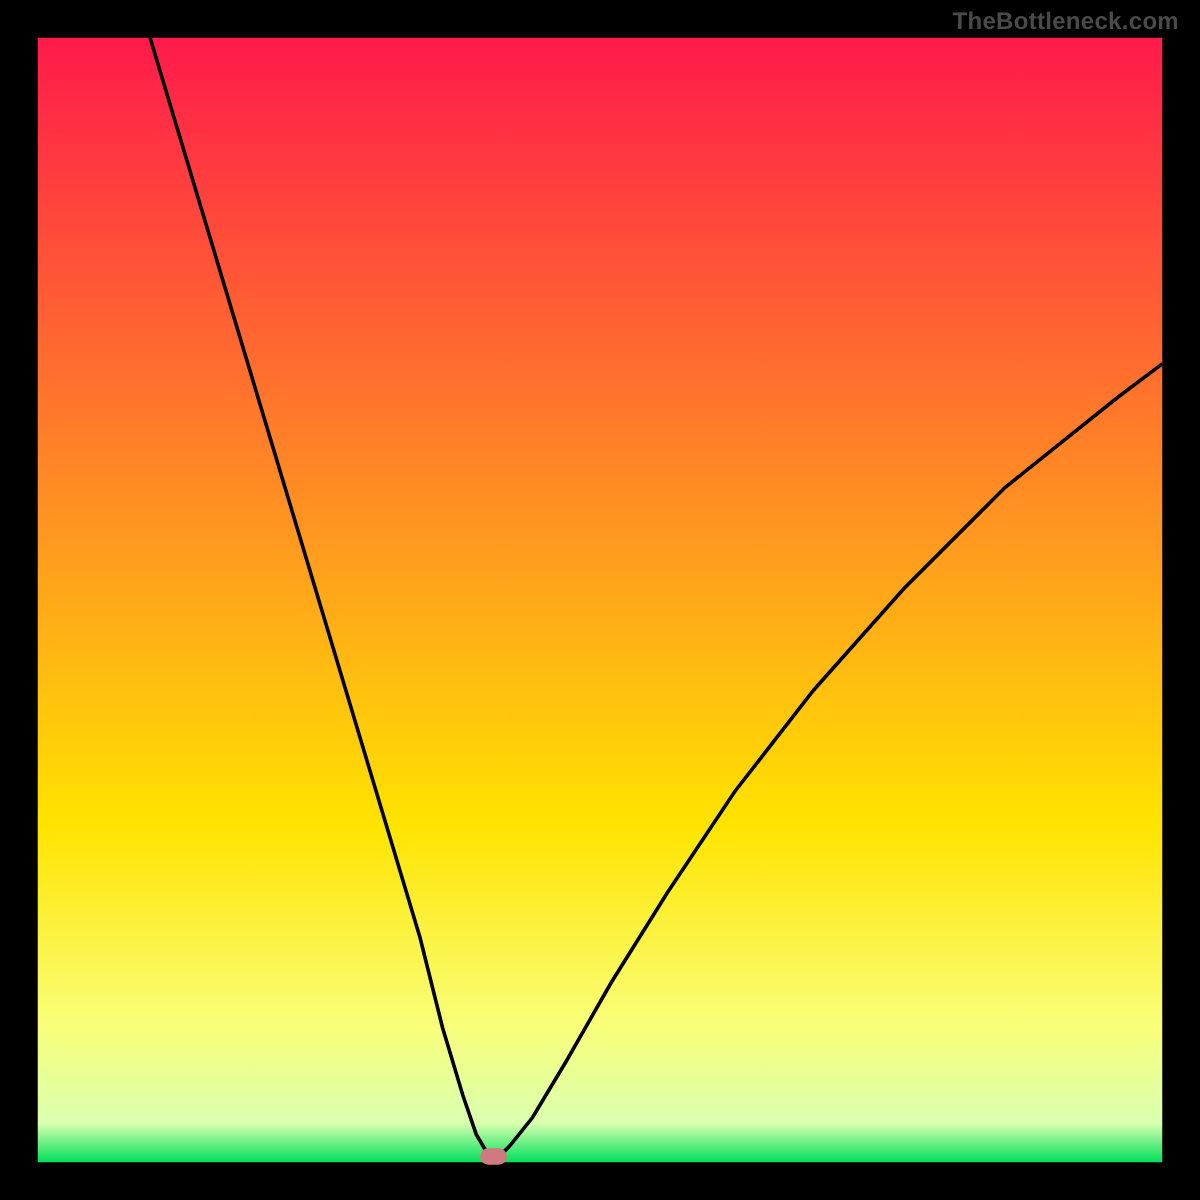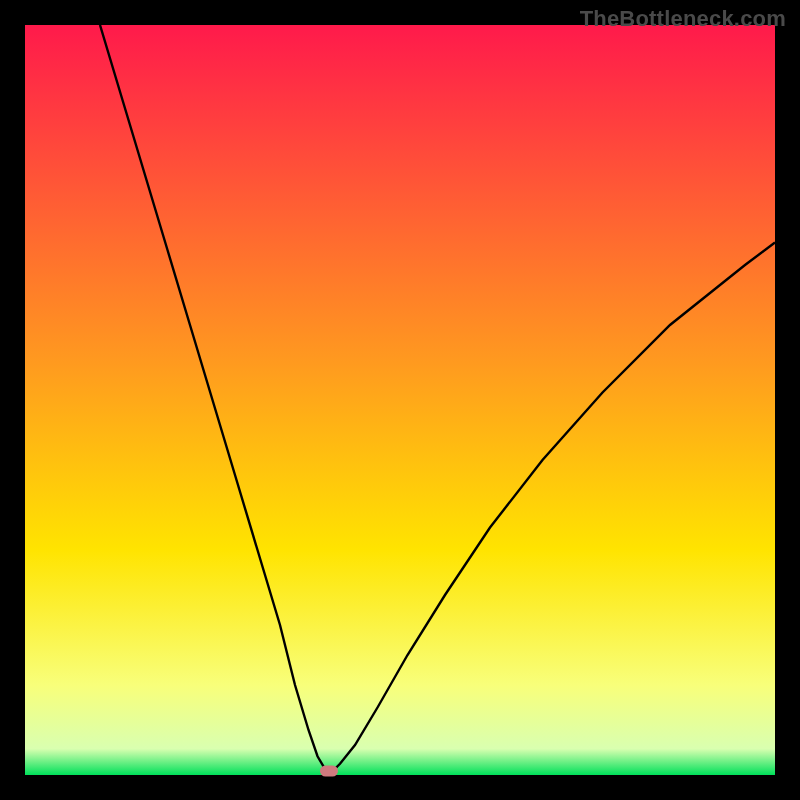--- a/index.html
+++ b/index.html
@@ -15,21 +15,21 @@
     position: relative;
     width: 800px;
     height: 800px;
     background: #000;
   }
   .watermark {
     position: absolute;
     top: 6px;
     right: 14px;
     color: #4a4a4a;
-    font-size: 22px;
+    font-size: 16px;
     font-weight: 600;
     letter-spacing: 0.2px;
     z-index: 5;
   }
   .plot-frame {
     position: absolute;
     left: 25px;
     top: 25px;
     width: 750px;
     height: 750px;

